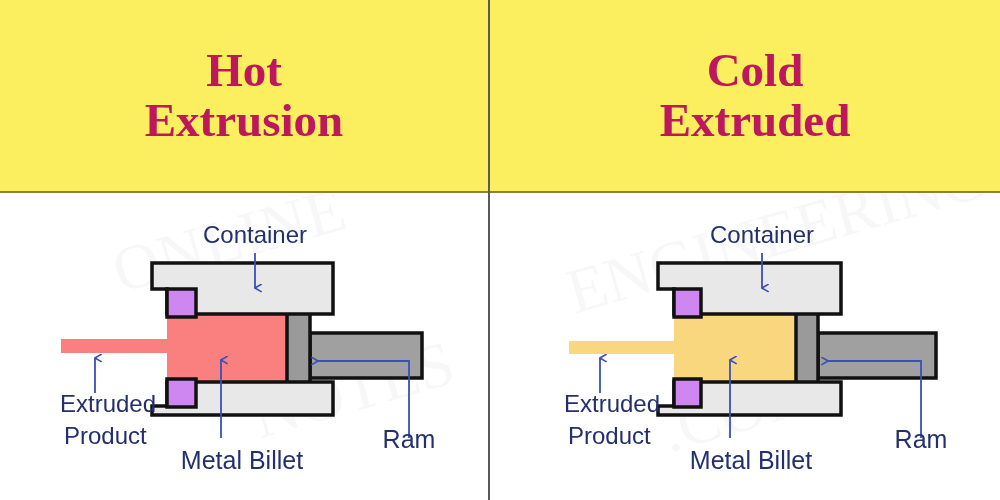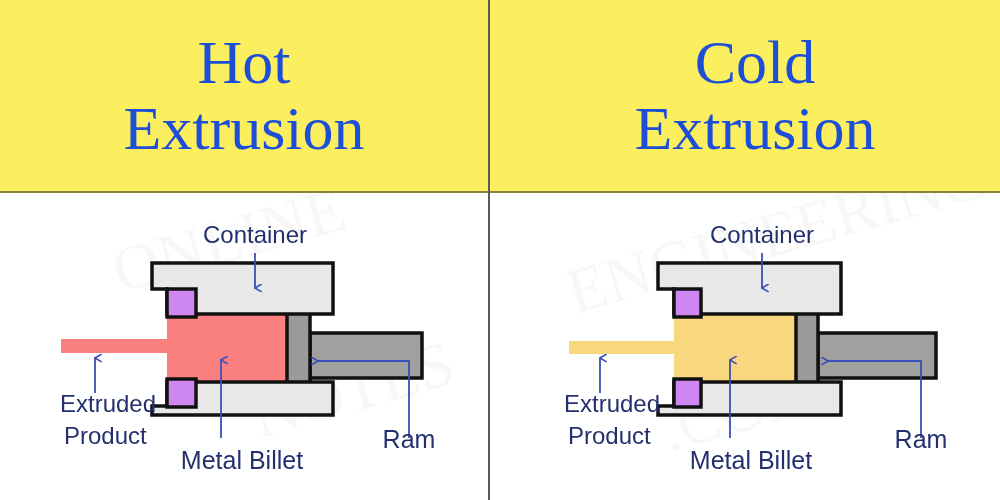--- a/index.html
+++ b/index.html
@@ -19,24 +19,24 @@
     box-sizing:border-box;
   }
   .banner-half{
     position:absolute;top:0;height:191px;width:488px;
     display:flex;align-items:center;justify-content:center;
   }
   .banner-half.left{left:0;}
   .banner-half.right{left:510px;width:490px;}
   .banner-title{
     font-family:"Liberation Serif", serif;
-    font-weight:normal;
-    font-size:62px;
+    font-weight:bold;
+    font-size:47px;
     line-height:1.05;
-    color:#1d4ed8;
+    color:#be185d;
     text-align:center;
     letter-spacing:0px;
     white-space:pre-line;
   }
 
   
   .divider{
     position:absolute;left:488px;top:0;width:2px;height:500px;
     background:#5a5a5a;
   }
@@ -66,21 +66,21 @@
 
 <div class="stage">
 
   <div class="banner">
     <div class="banner-half left">
       <div class="banner-title">Hot
 Extrusion</div>
     </div>
     <div class="banner-half right">
       <div class="banner-title">Cold
-Extrusion</div>
+Extruded</div>
     </div>
   </div>
 
   <div class="wm">
     <span style="left:110px;top:10px;transform:rotate(-16deg);">ONLINE</span>
     <span style="left:560px;top:4px;transform:rotate(-16deg);">ENGINEERING</span>
     <span style="left:250px;top:160px;transform:rotate(-16deg);">NOTES</span>
     <span style="left:660px;top:180px;transform:rotate(-16deg);">.COM</span>
   </div>
 

